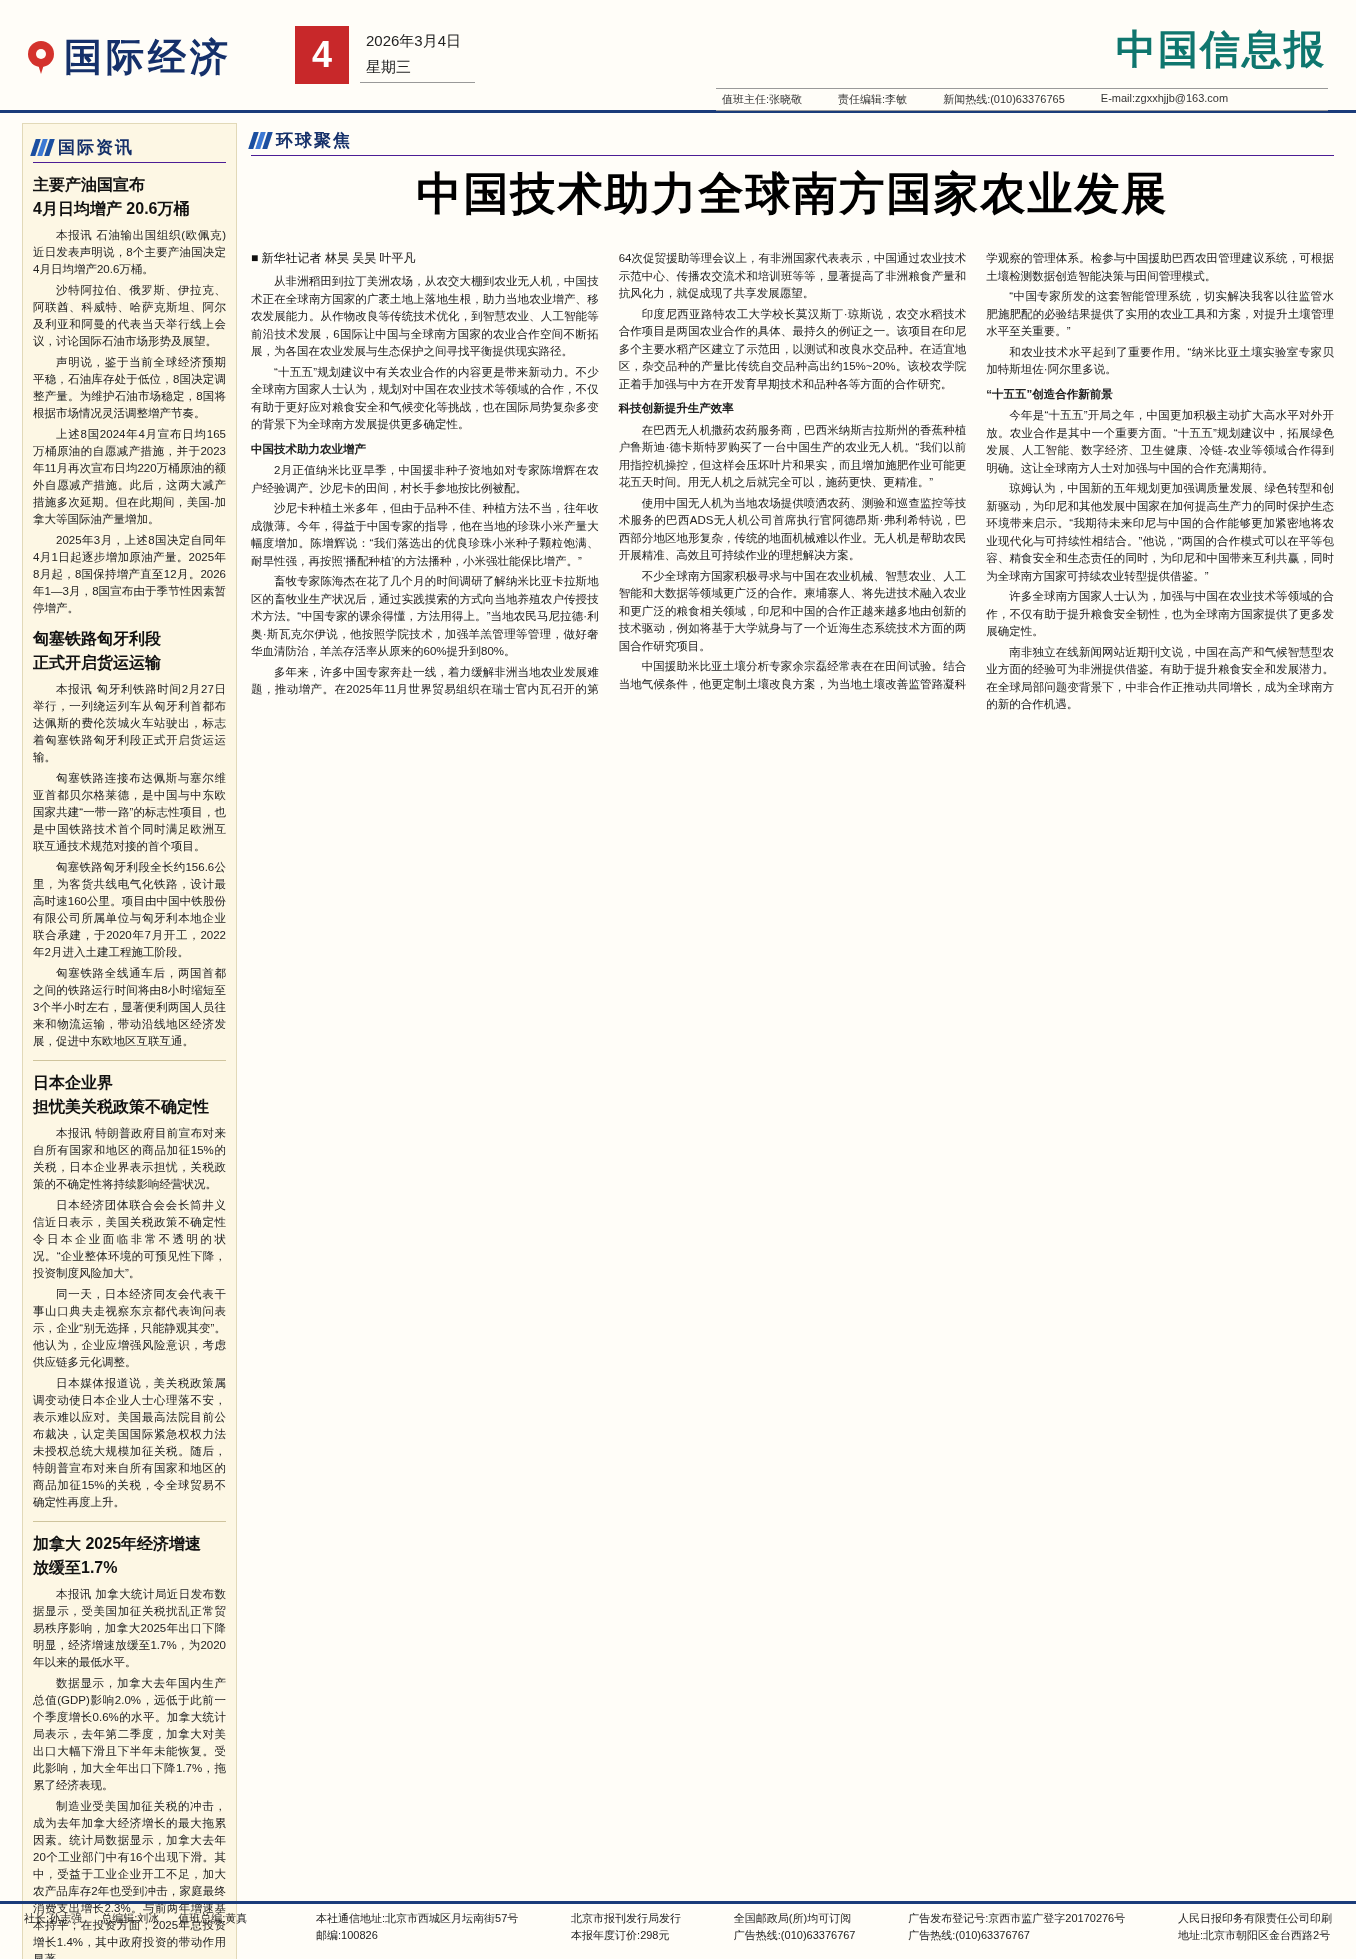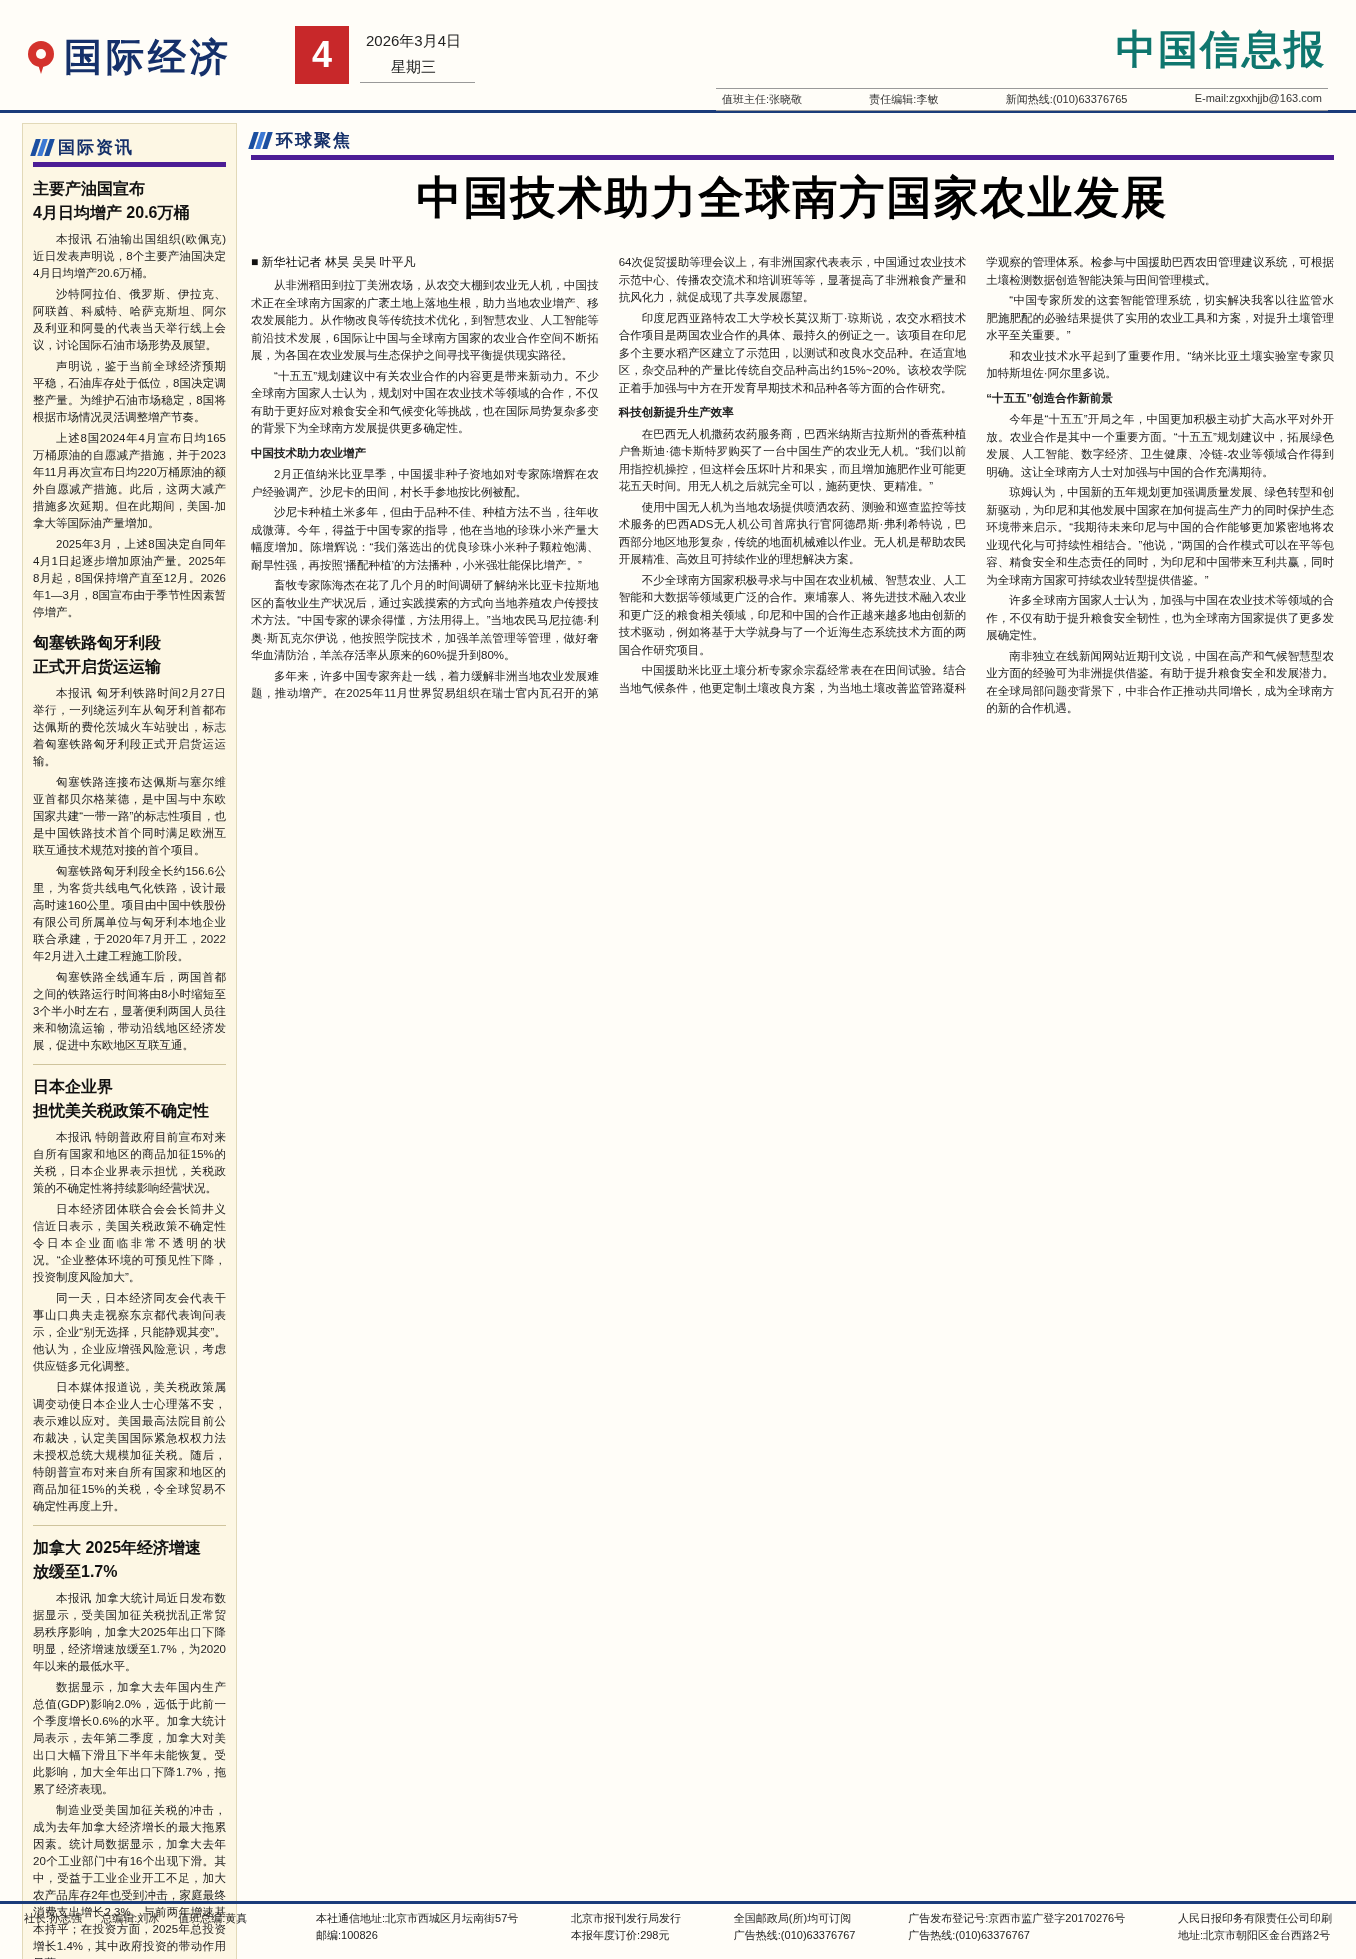--- a/index.html
+++ b/index.html
@@ -8,33 +8,33 @@
   
   .masthead{position:relative;height:110px;border-bottom:3px solid #1b3c7a;}
   .mh-left{position:absolute;left:28px;top:32px;display:flex;align-items:center;gap:10px;}
   .pin{width:26px;height:34px;position:relative;}
   .pin:before{content:"";position:absolute;left:0;top:0;width:26px;height:26px;border-radius:50% 50% 50% 50%;background:#d4322c;}
   .pin:after{content:"";position:absolute;left:9px;top:20px;width:0;height:0;border-left:4px solid transparent;border-right:4px solid transparent;border-top:13px solid #d4322c;}
   .pin span{position:absolute;left:8px;top:8px;width:10px;height:10px;border-radius:50%;background:#fffdf8;display:block;}
   .mh-section{font-size:38px;font-weight:bold;color:#15306a;letter-spacing:4px;font-family:"DejaVu Sans",sans-serif;}
   .mh-pagebox{position:absolute;left:295px;top:26px;width:54px;height:58px;background:#c8282a;color:#fff;font-size:36px;font-weight:bold;display:flex;align-items:center;justify-content:center;}
   .mh-date{position:absolute;left:360px;top:28px;font-size:15px;color:#222;line-height:26px;border-bottom:1px solid #999;padding:0 14px 2px 6px;}
-  .mh-date div:last-child{text-align:center;border-bottom:none;}
+  .mh-date div:last-child{border-bottom:none;}
   .mh-logo{position:absolute;right:30px;top:22px;font-size:40px;font-weight:bold;color:#0f766e;letter-spacing:2px;font-family:"DejaVu Sans",sans-serif;}
-  .mh-credits{position:absolute;right:28px;top:88px;width:600px;border-top:1px solid #999;border-bottom:1px solid #999;font-size:11px;color:#333;padding:3px 6px;display:flex;gap:18px;justify-content:space-between;}
+  .mh-credits{position:absolute;right:28px;top:88px;width:600px;border-top:1px solid #999;border-bottom:1px solid #999;font-size:11px;color:#333;padding:3px 6px;display:flex;gap:36px;justify-content:flex-start;}
   
   .body-wrap{display:flex;padding:10px 22px 0 22px;gap:14px;}
   .col-left{width:215px;background:#fdf7e4;border:1px solid #e2d9b8;padding:6px 10px 10px 10px;box-sizing:border-box;}
   .col-main{flex:1;}
   .sec-tag{display:flex;align-items:center;gap:6px;margin:6px 0 8px 0;}
   .sec-tag .bars{display:flex;gap:2px;transform:skewX(-18deg);}
   .sec-tag .bars i{display:block;width:5px;height:17px;background:#1b4fa0;}
   .sec-tag .bars i:nth-child(2){background:#3c79d4;}
   .sec-tag .tag-txt{font-size:17px;font-weight:bold;color:#15306a;letter-spacing:2px;}
-  .sec-tag.under{border-bottom:5px solid #4c1d95;padding-bottom:3px;}
+  .sec-tag.under{border-bottom:1px solid #4c1d95;padding-bottom:3px;}
   .lead-title{font-size:16px;font-weight:bold;line-height:24px;color:#111;margin:10px 0 6px 0;}
   .art p{font-size:11.5px;line-height:17px;color:#222;margin:0 0 4px 0;text-align:justify;text-indent:2em;}
   .divider{border-top:1px solid #cfc49c;margin:10px 0;}
   
   .headline{font-size:45px;font-weight:bold;text-align:center;letter-spacing:2px;color:#000;margin:4px 0 26px 0;font-family:"DejaVu Sans",sans-serif;}
   .byline{font-size:12px;margin:0 0 6px 0;color:#111;}
   .cols3{column-count:3;column-gap:20px;column-rule:none;}
   .cols3 p{font-size:11.5px;line-height:17.5px;margin:0 0 3px 0;text-align:justify;text-indent:2em;color:#222;}
   .subhead{font-size:13px;font-weight:bold;text-align:center;text-indent:0 !important;margin:7px 0 4px 0 !important;}
   

